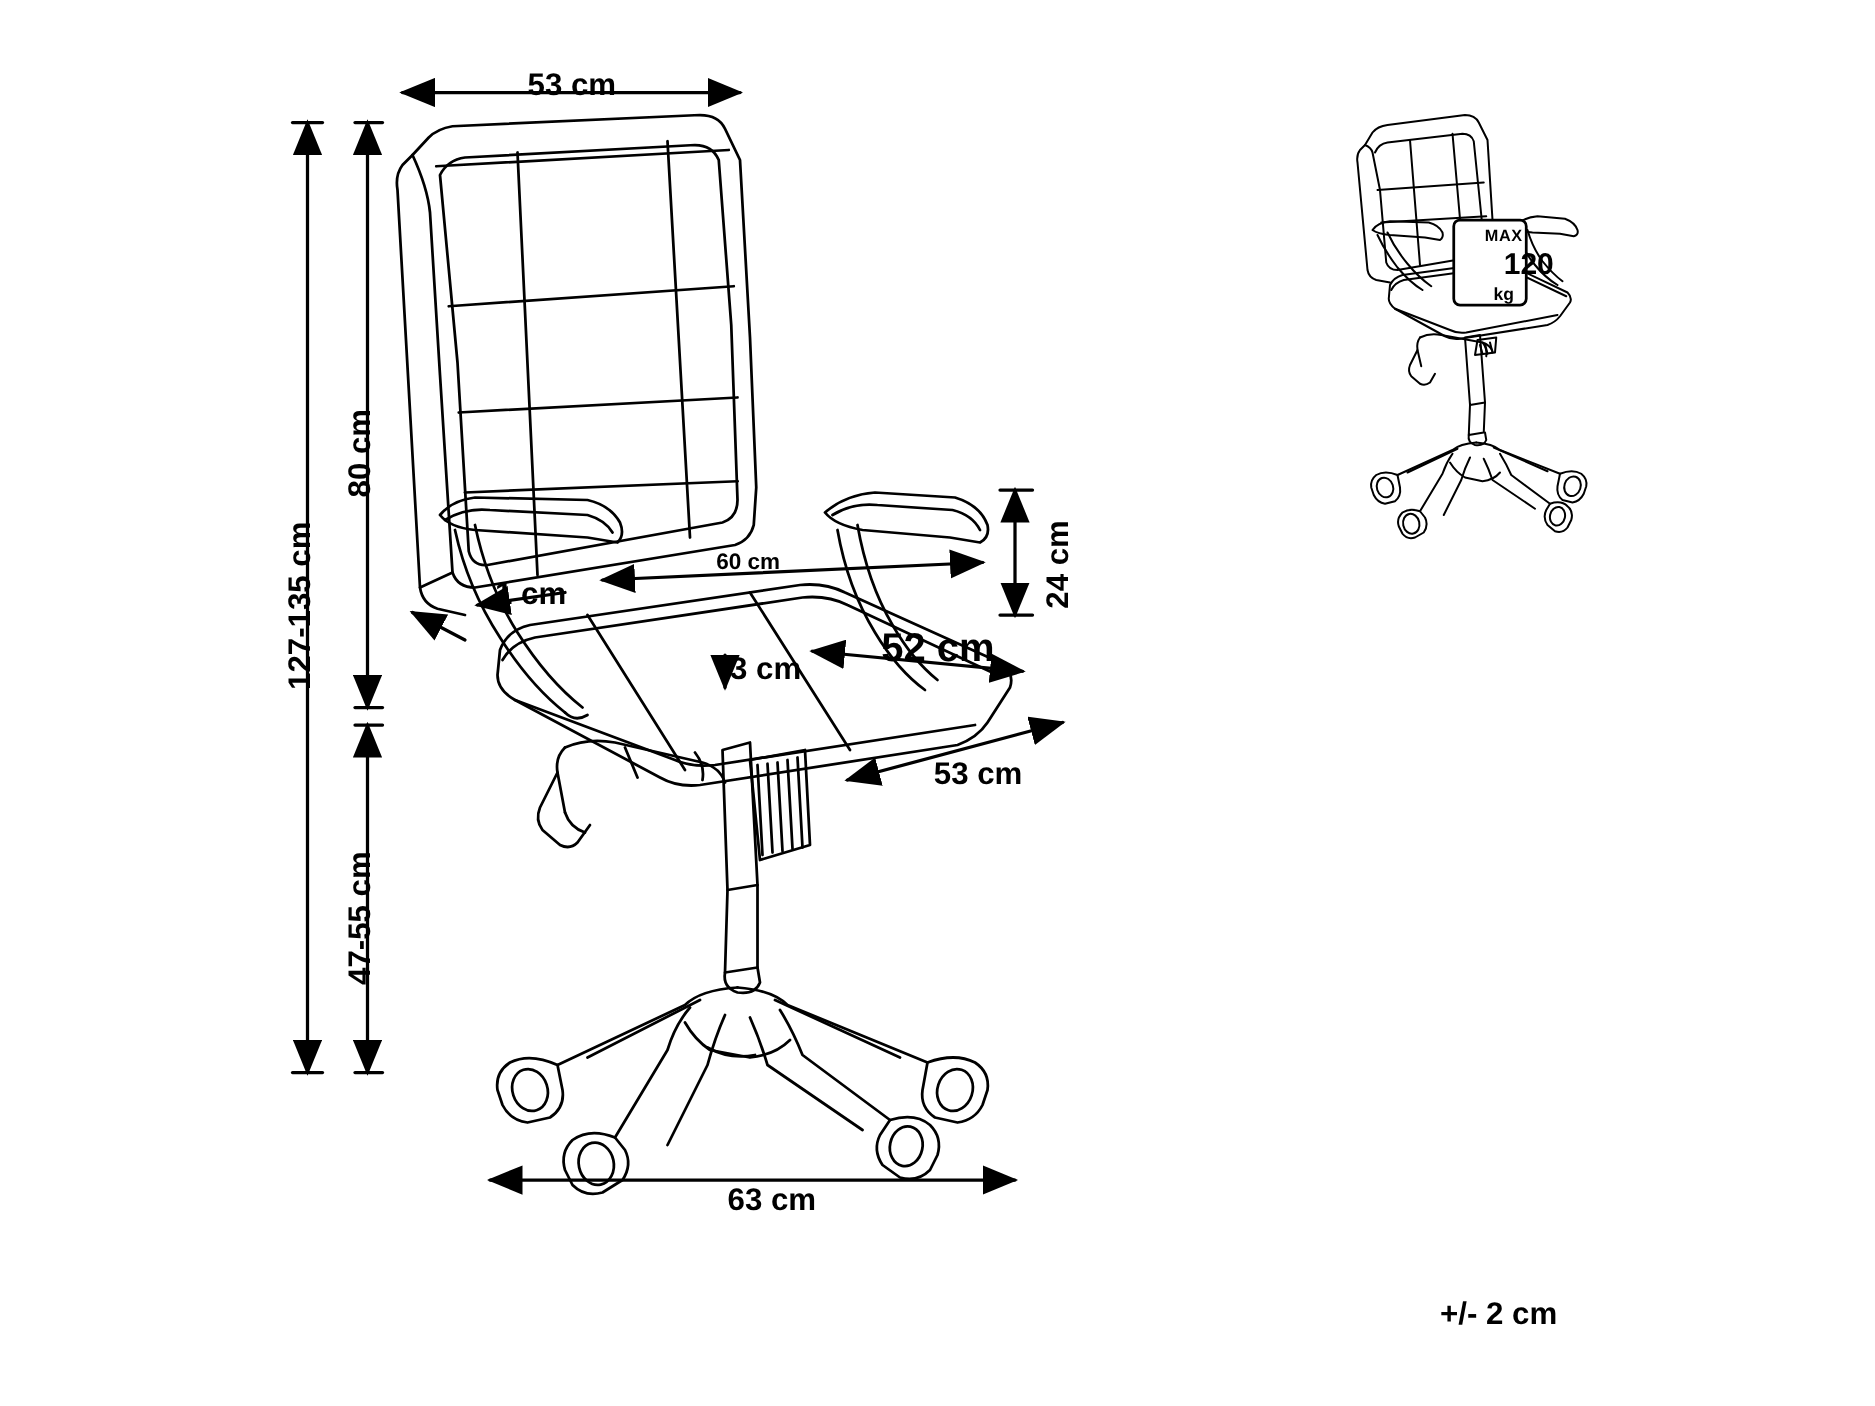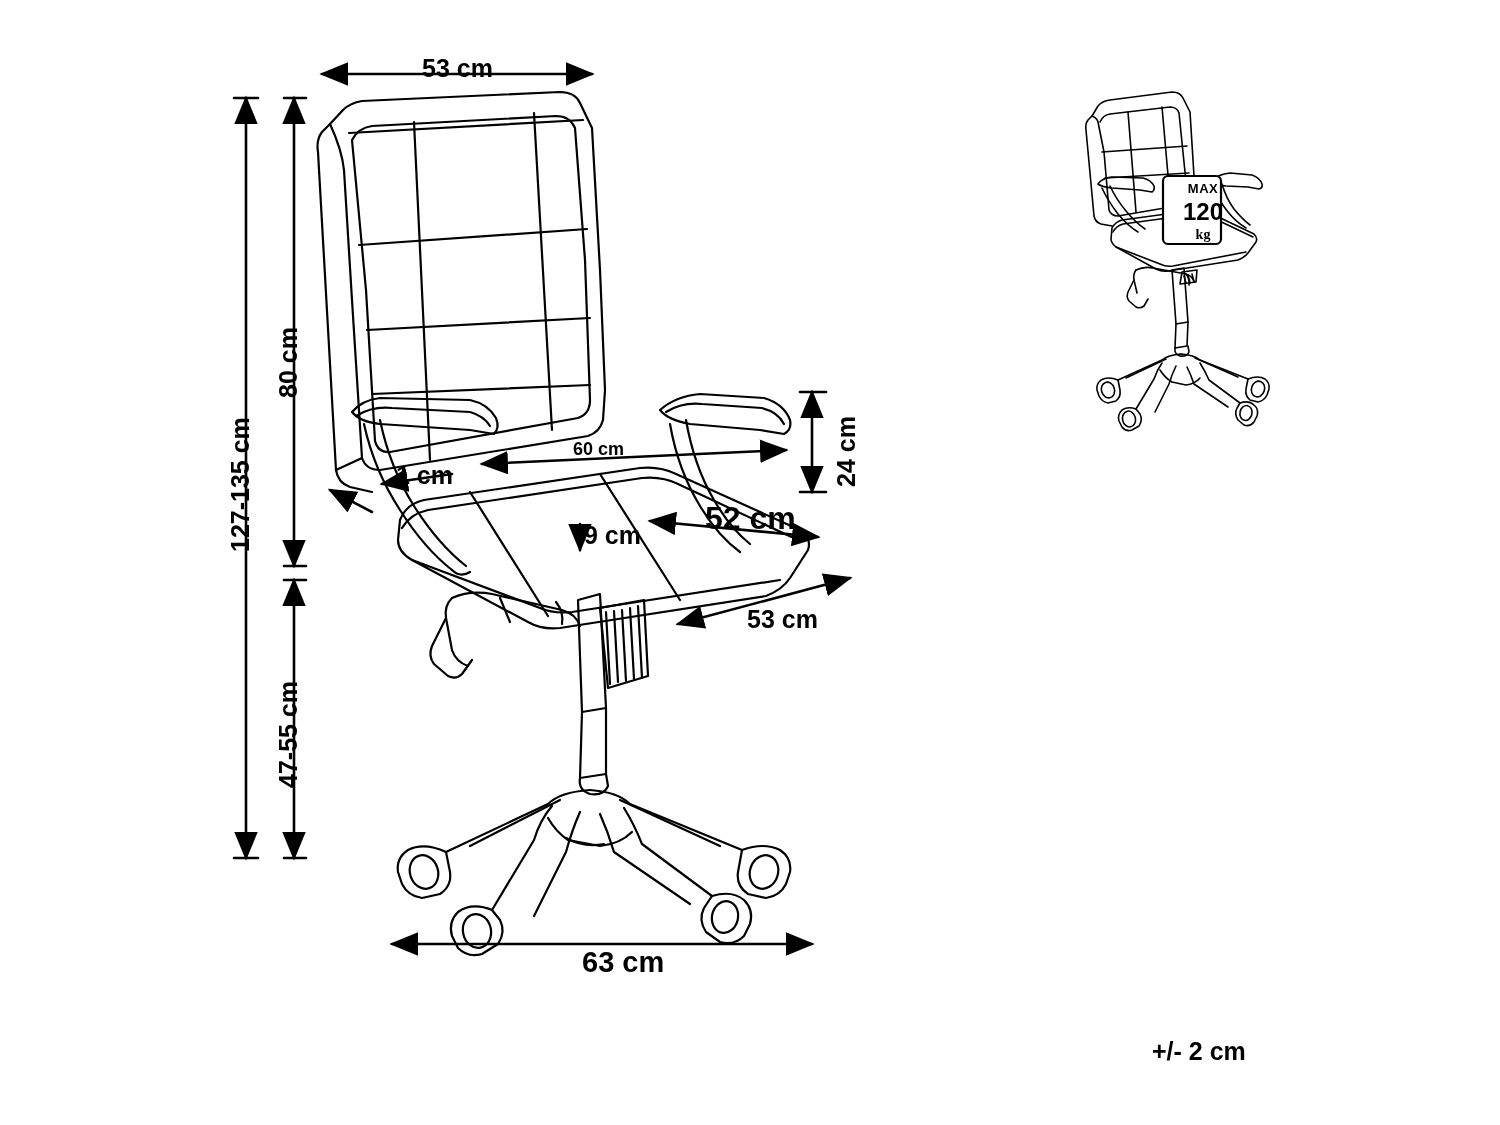--- a/index.html
+++ b/index.html
@@ -48,21 +48,21 @@
   .maxload {
     position: absolute;
     text-align: center;
     font-family: "Liberation Sans", sans-serif;
     font-weight: bold;
     color: #000000;
     line-height: 1;
   }
   .maxload .l1 { font-size: 13px; letter-spacing: 0.5px; }
   .maxload .l2 { font-size: 24px; }
-  .maxload .l3 { font-size: 14px; font-family: Liberation Serif, serif; }
+  .maxload .l3 { font-size: 14px; }
 </style>
 </head>
 <body>
 
 <div class="stage">
 
   <svg class="diagram" viewBox="0 0 1500 1125">
     <g fill="none" stroke="#000000" stroke-width="2.2" stroke-linecap="round" stroke-linejoin="round">
 
       <path d="M330 124 L343 110 Q350 103 362 101 L560 92 Q575 92 580 103 L592 128
@@ -251,27 +251,27 @@
   <div class="dim-label rot90" style="left:276px; top:788px; font-size:25px;">47-55 cm</div>
 
   <div class="dim-label" style="left:573px; top:440px; font-size:18px;">60 cm</div>
 
   <div class="dim-label" style="left:396px; top:463px; font-size:25px;">1 cm</div>
 
   <div class="dim-label rot90" style="left:834px; top:487px; font-size:25px;">24 cm</div>
 
   <div class="dim-label" style="left:705px; top:502px; font-size:32px;">52 cm</div>
 
-  <div class="dim-label" style="left:584px; top:523px; font-size:25px;">9 cm</div>
+  <div class="dim-label" style="left:584px; top:523px; font-size:25px;">3 cm</div>
 
   <div class="dim-label" style="left:747px; top:607px; font-size:25px;">53 cm</div>
 
-  <div class="dim-label" style="left:582px; top:948px; font-size:29px;">63 cm</div>
+  <div class="dim-label" style="left:582px; top:948px; font-size:25px;">63 cm</div>
 
   <div class="maxload" style="left:1163px; top:182px; width:80px;">
     <div class="l1">MAX</div>
-    <div class="l2" style="margin-top:5px;">120</div>
+    <div class="l2" style="margin-top:5px;text-align:right;">120</div>
     <div class="l3" style="margin-top:4px;">kg</div>
   </div>
 
   <div class="tolerance" style="left:1152px; top:1037px;">+/- 2 cm</div>
 
 </div>
 
 </body></html>

